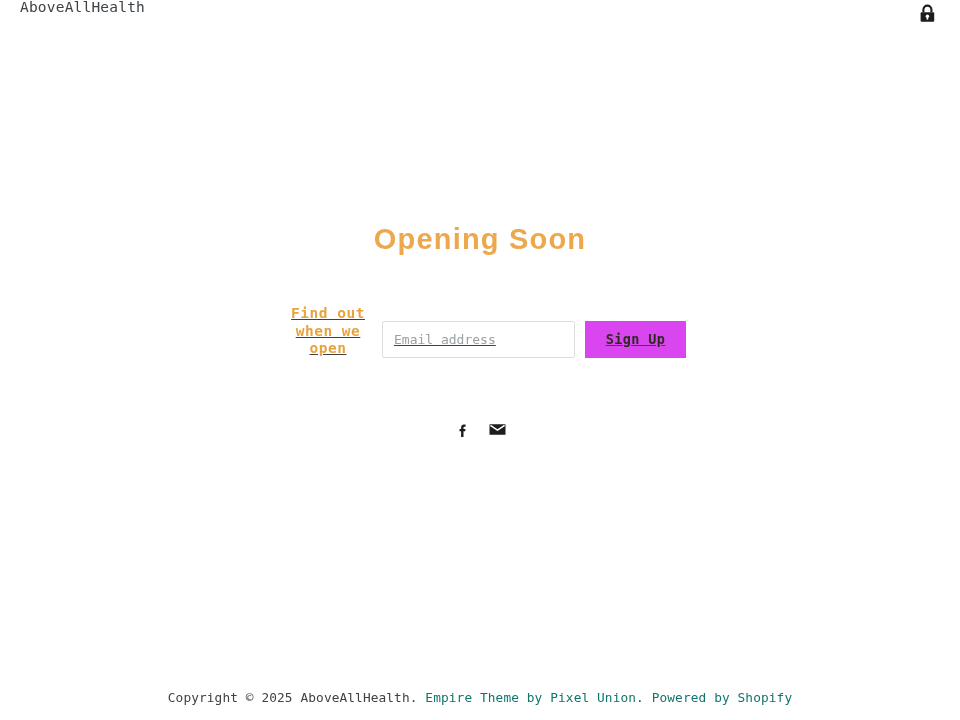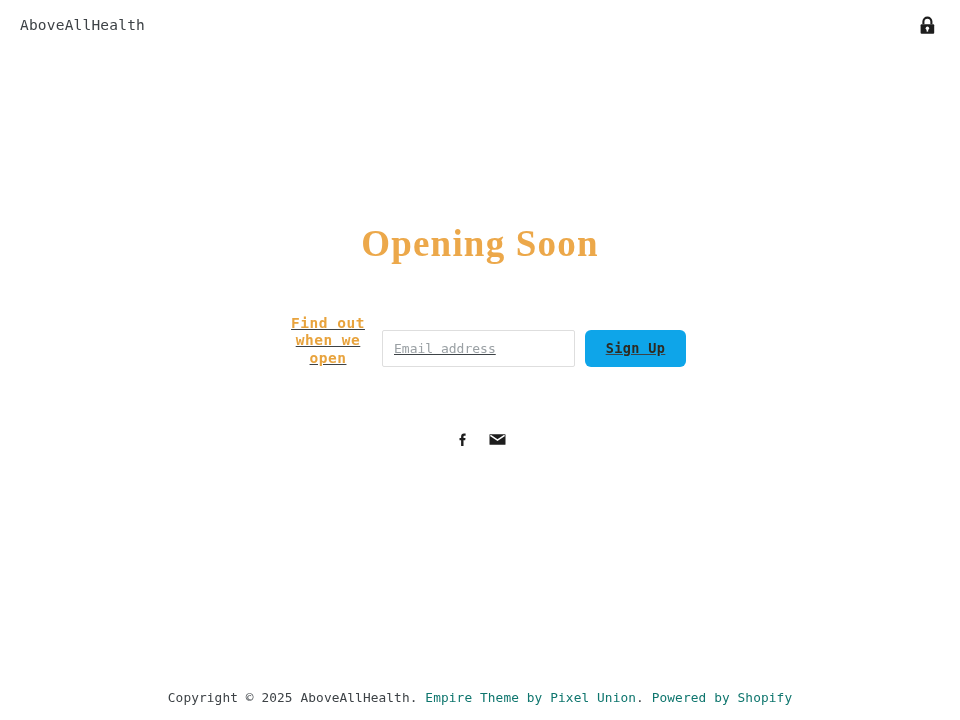--- a/index.html
+++ b/index.html
@@ -15,21 +15,21 @@
     color: #3d4246;
     position: relative;
     overflow: hidden;
   }
 
   
   .site-header {
     height: 50px;
     padding: 0 20px;
     display: flex;
-    align-items: center;
+    align-items: flex-start;
     justify-content: space-between;
     background: #ffffff;
   }
 
   .logo {
     font-family: "DejaVu Sans Mono", "Liberation Mono", monospace;
     font-size: 14.5px;
     letter-spacing: 0.2px;
     color: #3d4246;
     text-decoration: none;
@@ -54,23 +54,23 @@
   
   .main {
     width: 100%;
     padding-top: 172px;
     display: flex;
     flex-direction: column;
     align-items: center;
   }
 
   .headline {
-    font-family: Liberation Serif, serif;
+    font-family: Liberation Sans, sans-serif;
     font-weight: bold;
-    font-size: 37px;
+    font-size: 29px;
     letter-spacing: 1.2px;
     color: #eda council;
     color: #eca84a;
     line-height: 1.2;
     text-align: center;
   }
 
   .password-link {
     margin-top: 29px;
     font-size: 14.5px;
@@ -124,22 +124,22 @@
   .email-input::placeholder {
     color: #9aa0a4;
     opacity: 1;
   }
 
   .signup-button {
     flex: 0 0 auto;
     width: 101px;
     height: 37px;
     border: none;
-    border-radius: 6px;
-    background: #0ea5e9;
+    border-radius: 0;
+    background: #d946ef;
     color: #2e2a21;
     font-family: "DejaVu Sans Mono", "Liberation Mono", monospace;
     font-weight: bold;
     font-size: 13.5px;
     letter-spacing: 0.4px;
     cursor: pointer;
     line-height: 1;
   }
 
   .social-row {

